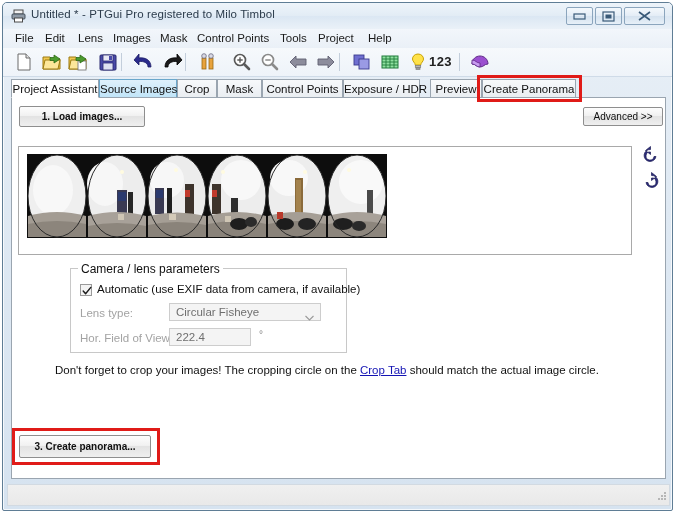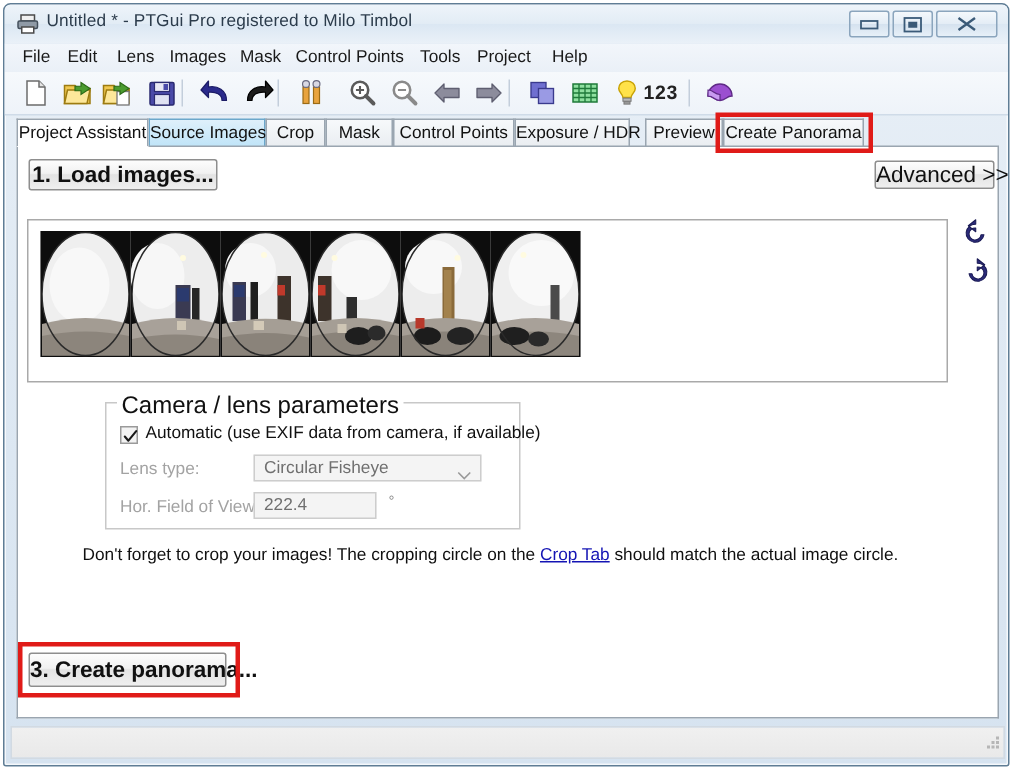--- a/index.html
+++ b/index.html
@@ -155,21 +155,21 @@
   #resize-grip { position: absolute; right: 2px; bottom: 1px; }
 
   
   .push-btn {
     position: absolute;
     box-sizing: border-box;
     border: 1px solid #8e8e8e;
     border-radius: 2px;
     background: linear-gradient(to bottom, #fdfdfd 0%, #f1f1f1 45%, #e3e3e3 50%, #efefef 100%);
     font-family: "Liberation Sans", sans-serif;
-    font-size: 15px;
+    font-size: 10px;
     font-weight: bold;
     color: #101010;
     text-align: center;
     white-space: nowrap;
     cursor: default;
   }
   .plain-btn {
     font-weight: normal;
   }
   #btn-load    { left: 16px;  top: 103px; width: 126px; height: 21px; line-height: 19px; }
@@ -209,21 +209,21 @@
     position: absolute; left: 67px; top: 265px;
     width: 277px; height: 85px;
     box-sizing: border-box;
     border: 1px solid #c8c8c8;
     background: transparent;
   }
   #group-legend {
     position: absolute; left: 75px; top: 259px;
     background: #ffffff;
     padding: 0 3px;
-    font-size: 16px;
+    font-size: 12px;
     color: #101010;
     white-space: nowrap;
   }
   #auto-check {
     position: absolute; left: 77px; top: 281px;
     width: 12px; height: 12px;
     box-sizing: border-box;
     border: 1px solid #9a9a9a;
     background: #f3f3f3;
     cursor: default;

